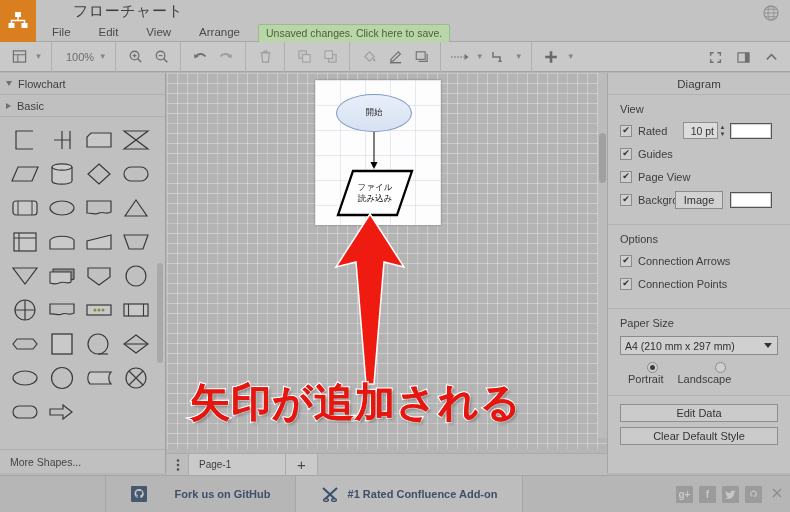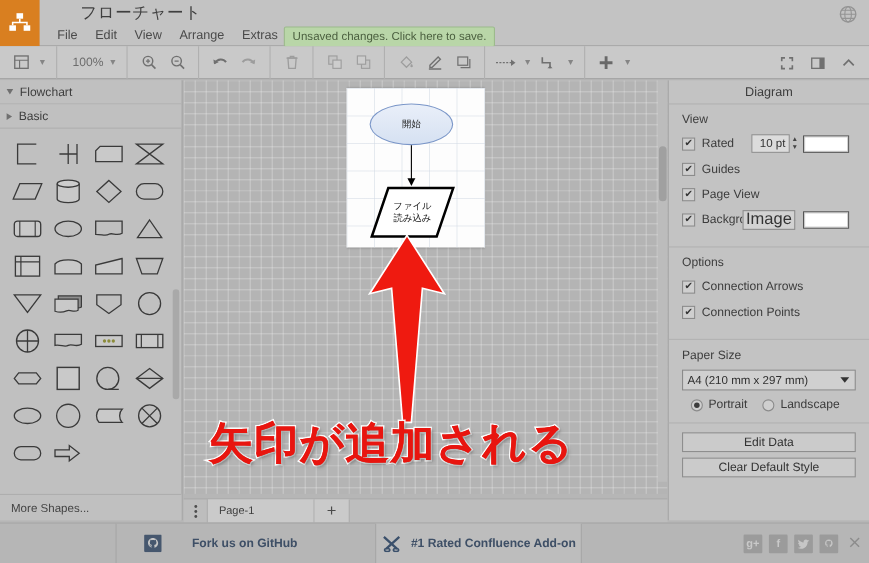--- a/index.html
+++ b/index.html
@@ -28,21 +28,21 @@
     background: #d97f20;
     display: flex; align-items: center; justify-content: center;
   }
   .logo svg { display: block; }
   .app-title {
     position: absolute; left: 45px; top: 2px;
     font-size: 15px; color: #3f3f3f; letter-spacing: .5px; margin-left: 28px;
   }
   .menubar {
     position: absolute; left: 44px; top: 24px;
-    display: flex; align-items: center; gap: 0px;
+    display: flex; align-items: center; gap: 12px;
   }
   .menu-item {
     font-size: 11.5px; color: #4a4a4a;
     padding: 2px 8px; cursor: default;
   }
   .save-banner {
     position: absolute; left: 258px; top: 24px;
     background: #b9d6a8; border: 1px solid #9cba8c;
     color: #4c6040; font-size: 10.5px;
     padding: 2px 7px 3px 7px; border-radius: 2px;
@@ -265,21 +265,21 @@
   .color-swatch {
     position: absolute; right: 8px;
     width: 42px; height: 16px;
     background: #fff; border: 1px solid #555;
     box-shadow: inset 0 0 0 1px #d3d3d3;
   }
   .img-btn {
     position: absolute; right: 57px;
     width: 48px; height: 18px;
     background: #d2d2d2; border: 1px solid #8b8b8b;
-    font-size: 15px; color: #333;
+    font-size: 11px; color: #333;
     display: flex; align-items: center; justify-content: center;
   }
   .rowrel { position: relative; }
   .select {
     width: 158px; height: 19px;
     background: #d0d0d0; border: 1px solid #8b8b8b;
     font-size: 10.5px; color: #2f2f2f;
     display: flex; align-items: center; padding-left: 4px;
     position: relative;
   }
@@ -292,42 +292,42 @@
   .radio-row { display: flex; align-items: center; margin-top: 7px; padding-left: 8px; gap: 14px; }
   .radio {
     width: 11px; height: 11px; border-radius: 50%;
     border: 1px solid #8b8b8b; background: #cfcfcf;
     display: inline-flex; align-items: center; justify-content: center;
     margin-right: 5px;
   }
   .radio.on::after {
     content: ""; width: 5px; height: 5px; border-radius: 50%; background: #3d3d3d;
   }
-  .radio-item { display: flex; align-items: flex-end; font-size: 11px; color: #3c3c3c; }
+  .radio-item { display: flex; align-items: flex-end; font-size: 11px; color: #3c3c3c; flex-direction: column; }
   .btn-wide {
     width: 158px; height: 18px; margin-bottom: 5px;
     background: #cbcbcb; border: 1px solid #8e8e8e;
     font-size: 11px; color: #333;
     display: flex; align-items: center; justify-content: center;
   }
 
   
   .footer {
     position: absolute; left: 0; bottom: 0; width: 790px; height: 37px;
     background: #b6b6b6;
     border-top: 1px solid #a6a6a6;
     display: flex; align-items: center;
   }
   .foot-cell {
     height: 37px; display: flex; align-items: center; justify-content: center;
     gap: 9px; font-size: 11px; font-weight: bold; color: #3e4f66;
   }
   .foot-cell.a { width: 105px; }
   .foot-cell.b { width: 190px; border-left: 1px solid #a6a6a6; gap: 28px; }
-  .foot-cell.c { width: 188px; background: #bdbdbd; border-left: 1px solid #a6a6a6; border-right: 1px solid #a6a6a6; margin-left: 46px; }
+  .foot-cell.c { width: 228px; background: #bdbdbd; border-left: 1px solid #a6a6a6; border-right: 1px solid #a6a6a6; }
   .social {
     position: absolute; right: 28px; top: 10px;
     display: flex; gap: 6px; align-items: center;
   }
   .soc-ico {
     width: 17px; height: 17px; background: #9b9b9b;
     display: flex; align-items: center; justify-content: center;
     color: #c9c9c9; font-size: 10px; font-weight: bold;
     border-radius: 1px;
   }

